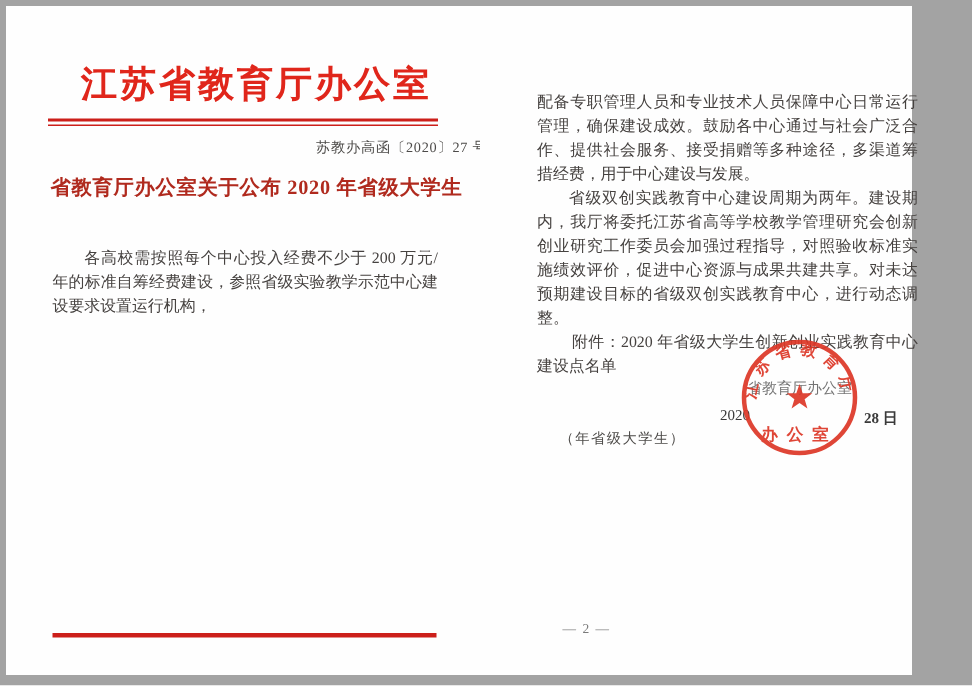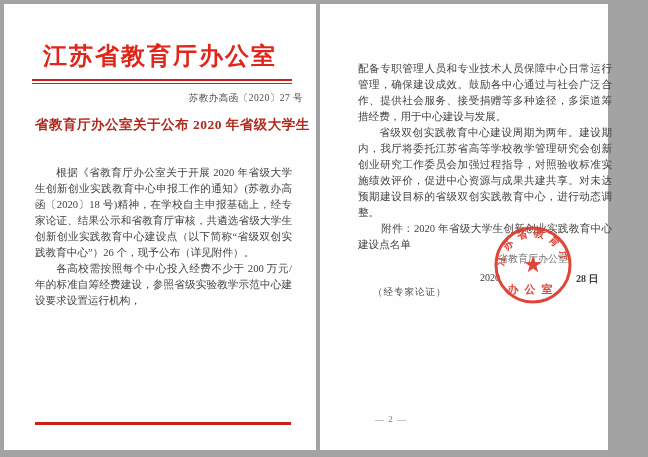--- a/index.html
+++ b/index.html
@@ -7,21 +7,21 @@
     position:relative;
     width:648px;height:457px;
     background:#a3a3a3;
     overflow:hidden;
     font-family:"Liberation Serif","DejaVu Serif",serif;
   }
   .page{
     position:absolute;top:4px;height:446px;
     background:#fefefe;
   }
-  .page1{left:4px;width:312px;}
+  .page1{left:4px;width:312px;padding-left:22px;}
   .page2{left:320px;width:288px;}
 
   
   .org-header{
     position:absolute;top:36px;left:0;right:0;
     text-align:center;
     font-size:24px;font-weight:bold;
     letter-spacing:2px;
     color:#e0261b;
     white-space:nowrap;
@@ -32,25 +32,25 @@
     border-bottom:1.5px solid #cc1f1a;
     box-sizing:border-box;
   }
   .doc-number{
     position:absolute;top:88px;right:13px;
     font-size:9.5px;color:#4c4a48;
     letter-spacing:0.5px;
   }
   .doc-title{
     position:absolute;top:112px;left:0;right:0;
+    text-align:center;
     font-size:13.5px;font-weight:bold;
     line-height:17.5px;
     color:#b02a1e;
     letter-spacing:0.5px;
-    margin-left:31px;
   }
   .body-text{
     position:absolute;
     font-size:10.6px;
     line-height:16px;
     color:#464240;
     text-align:justify;
     text-justify:inter-character;
   }
   .body-p1{left:31px;top:161px;width:257px;}
@@ -102,21 +102,20 @@
 <div class="canvas">
 
   <div class="page page1">
     <div class="org-header">江苏省教育厅办公室</div>
     <div class="red-rule-top"></div>
     <div class="doc-number">苏教办高函〔2020〕27 号</div>
     <div class="doc-title">
       <div>省教育厅办公室关于公布 2020 年省级大学生</div>
     </div>
     <div class="body-text body-p1">
-      <p class="indent">根据《省教育厅办公室关于开展 2020 年省级大学生创新创业实践教育中心申报工作的通知》(苏教办高函〔2020〕18 号)精神，在学校自主申报基础上，经专家论证、结果公示和省教育厅审核，共遴选省级大学生创新创业实践教育中心建设点（以下简称“省级双创实践教育中心”）26 个，现予公布（详见附件）。</p>
       <p class="indent">各高校需按照每个中心投入经费不少于 200 万元/年的标准自筹经费建设，参照省级实验教学示范中心建设要求设置运行机构，</p>
     </div>
     <div class="red-rule-bottom"></div>
   </div>
 
   <div class="page page2">
     <div class="body-text body-p2">
       <p>配备专职管理人员和专业技术人员保障中心日常运行管理，确保建设成效。鼓励各中心通过与社会广泛合作、提供社会服务、接受捐赠等多种途径，多渠道筹措经费，用于中心建设与发展。</p>
       <p class="indent">省级双创实践教育中心建设周期为两年。建设期内，我厅将委托江苏省高等学校教学管理研究会创新创业研究工作委员会加强过程指导，对照验收标准实施绩效评价，促进中心资源与成果共建共享。对未达预期建设目标的省级双创实践教育中心，进行动态调整。</p>
       <p class="attachment-line">附件：2020 年省级大学生创新创业实践教育中心建设点名单</p>
@@ -132,17 +131,17 @@
         </defs>
         <circle cx="0" cy="0" r="37" fill="none" stroke="#dd3727" stroke-width="3"></circle>
         <path fill="#dd3727" d="M0,-9 L2.12,-2.91 L8.56,-2.78 L3.42,1.11 L5.29,7.28 L0,3.6 L-5.29,7.28 L-3.42,1.11 L-8.56,-2.78 L-2.12,-2.91 Z"></path>
         <text font-size="10.5" font-weight="bold" fill="#dd3727" letter-spacing="5">
           <textPath href="#sealArc" startOffset="50%" text-anchor="middle">江苏省教育厅</textPath>
         </text>
         <text x="0" y="28" font-size="11" font-weight="bold" fill="#dd3727" letter-spacing="6" text-anchor="middle">办公室</text>
       </svg>
     </div>
 
-    <div class="disclosure">（经专家论证）</div>
+    <div class="disclosure">（年省级大学生）</div>
     <div class="page-number">— 2 —</div>
   </div>
 
 </div>
 
 </body></html>

